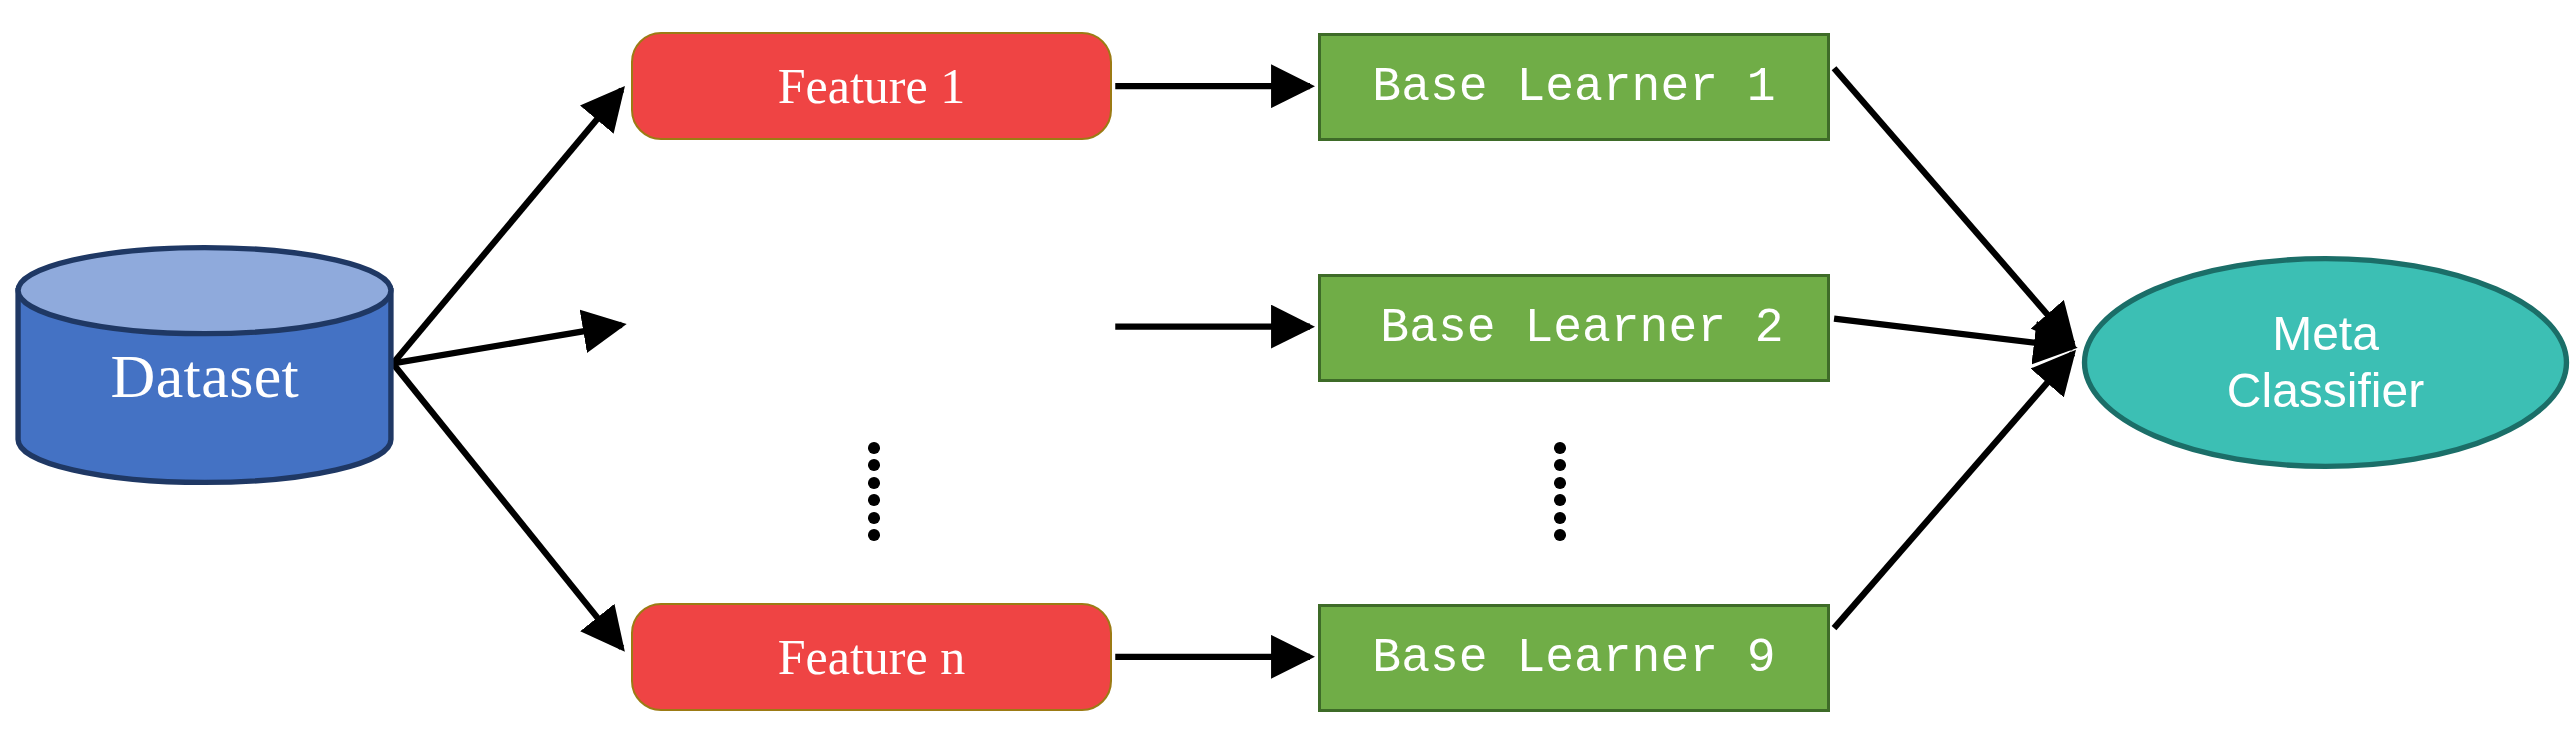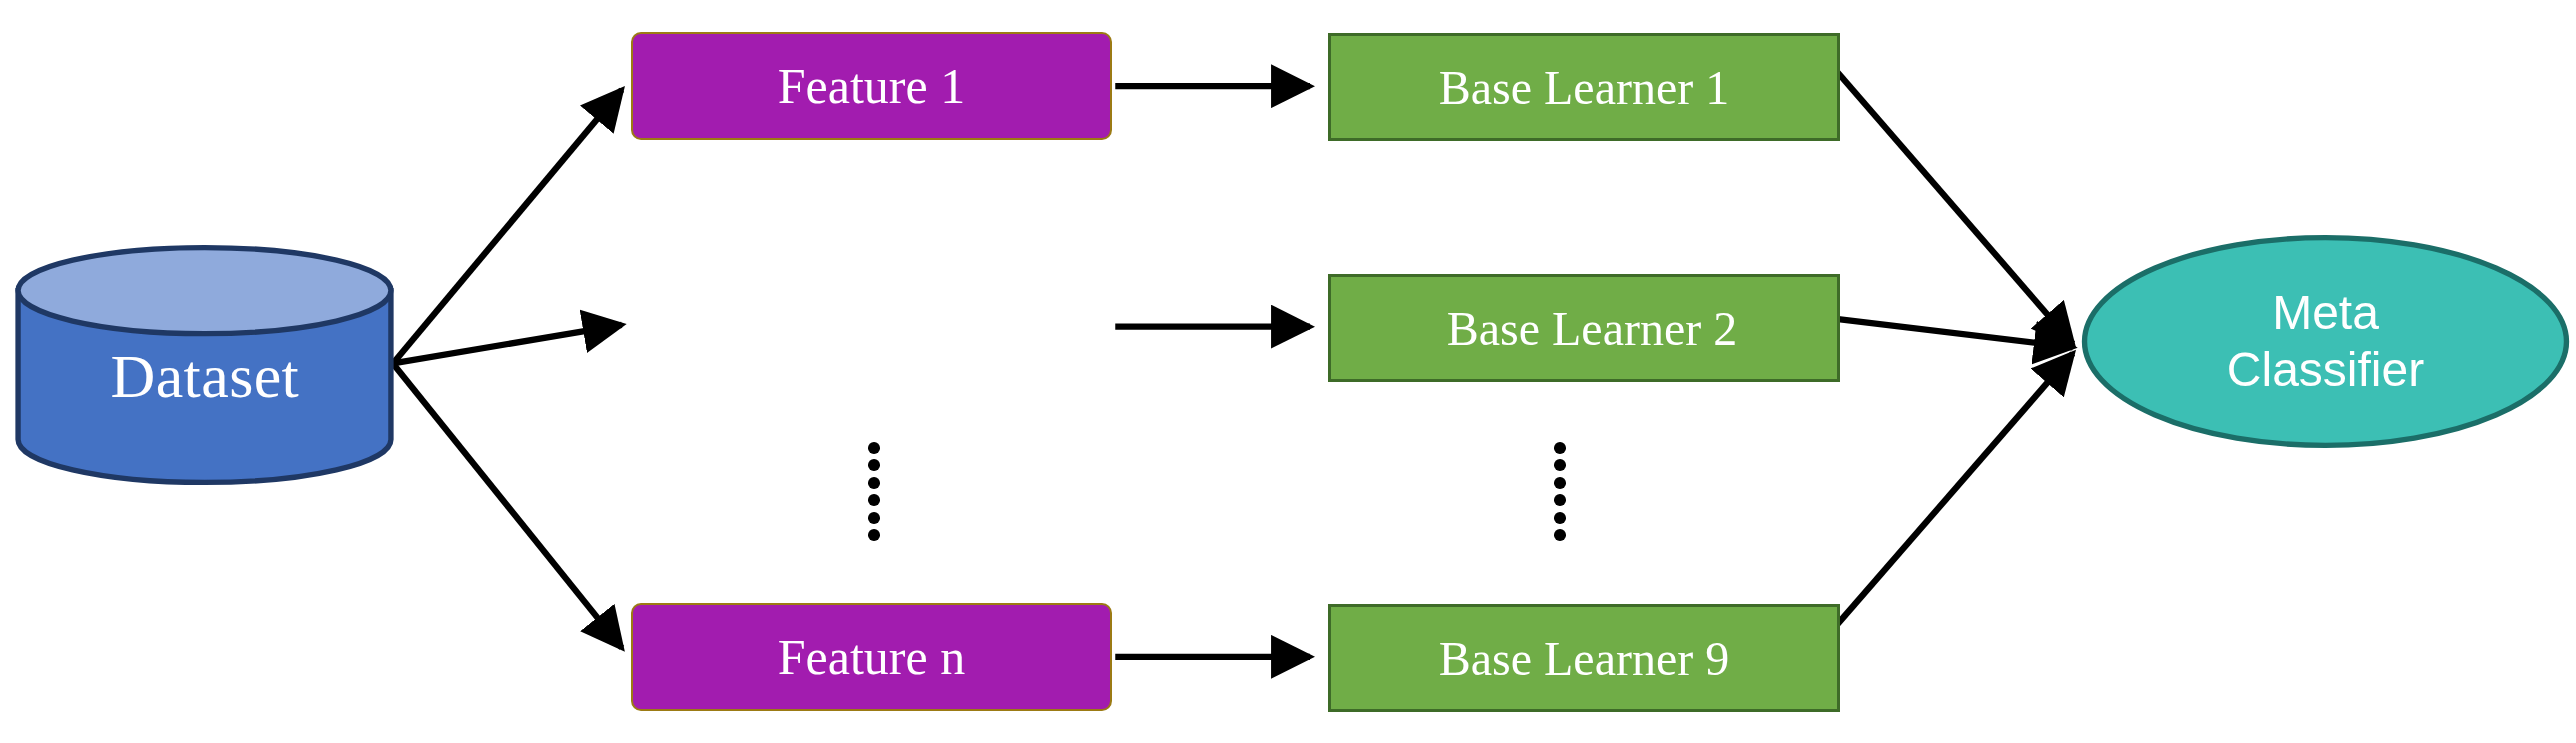--- a/index.html
+++ b/index.html
@@ -49,23 +49,23 @@
     padding-top: 23px;
     box-sizing: border-box;
     letter-spacing: 0.4px;
   }
 
   
   .feature-box {
     position: absolute;
     width: 481px;
     height: 108px;
-    background: #a21caf;
+    background: #ef4444;
     border: 2.7px solid #9C7B14;
-    border-radius: 10px;
+    border-radius: 30px;
     box-sizing: border-box;
     display: flex;
     align-items: center;
     justify-content: center;
     font-family: "Liberation Serif", serif;
     font-size: 50px;
     color: #ffffff;
     left: 631px;
   }
   .feature-1 { top: 32px; }
@@ -76,35 +76,34 @@
   .learner-box {
     position: absolute;
     width: 512px;
     height: 108px;
     background: #70AD47;
     border: 3.6px solid #3E6B28;
     box-sizing: border-box;
     display: flex;
     align-items: center;
     justify-content: center;
-    font-family: Liberation Serif, serif;
+    font-family: Liberation Mono, monospace;
     font-size: 48px;
     color: #ffffff;
     left: 1318px;
-    margin-left: 10px;
   }
   .learner-1 { top: 33px; }
   .learner-2 { top: 274px; padding-left: 16px; }
   .learner-3 { top: 604px; }
 
   
   .meta-ellipse {
     position: absolute;
     left: 2081px;
-    top: 234px;
+    top: 255px;
     width: 489px;
     height: 215px;
   }
   .meta-svg { position: absolute; left: 0; top: 0; }
   .meta-label {
     position: absolute;
     left: 0; top: 0;
     width: 489px;
     height: 215px;
     display: flex;

